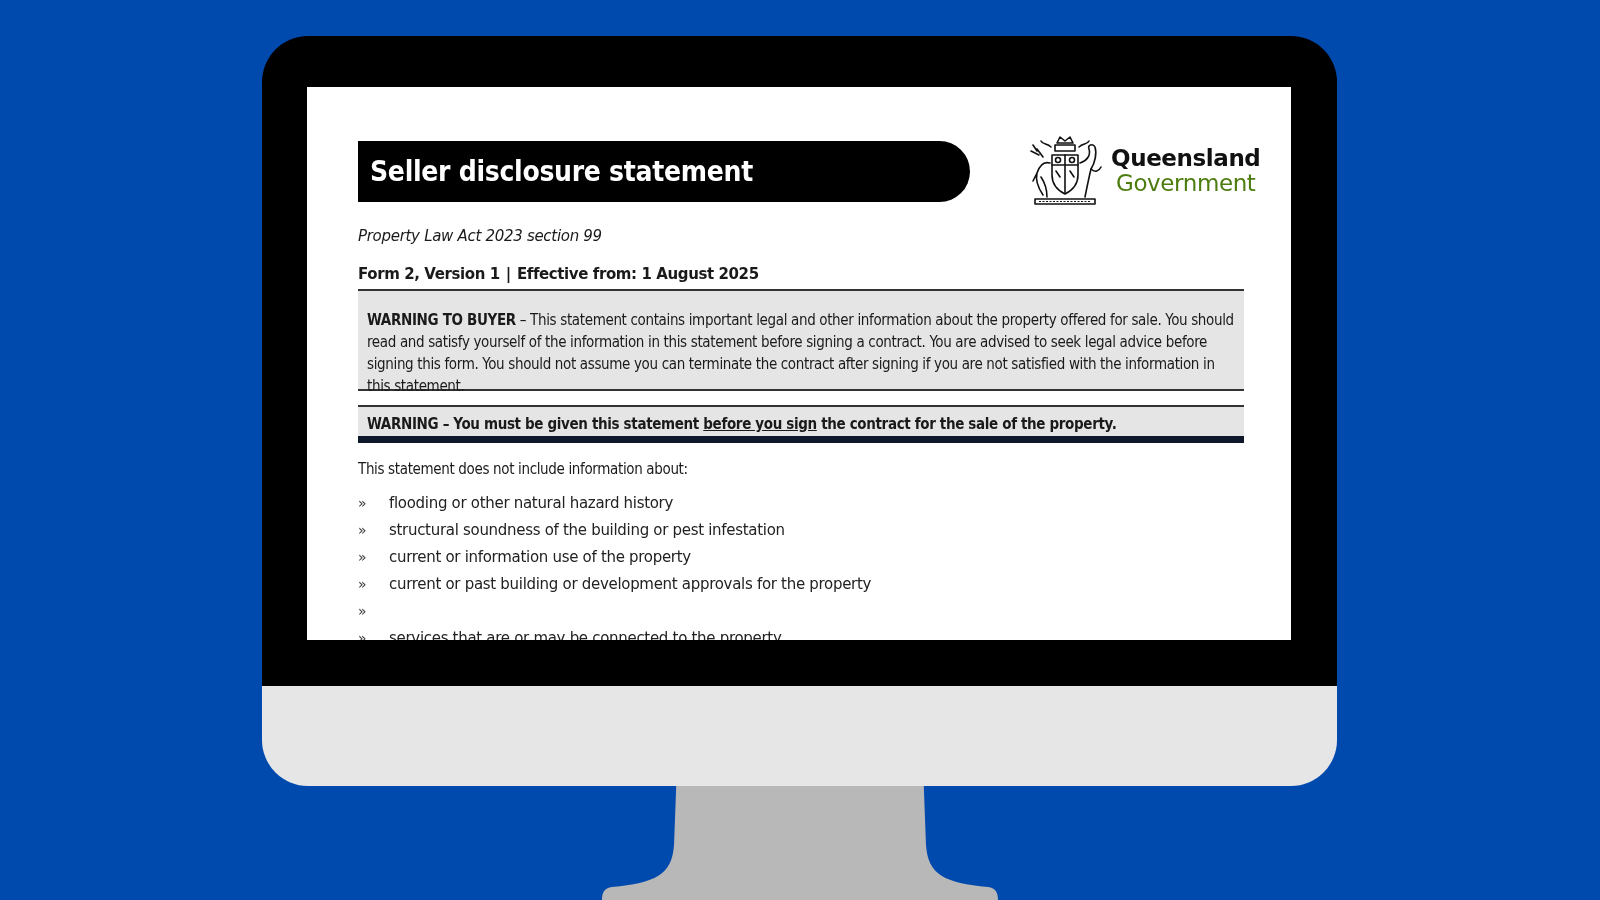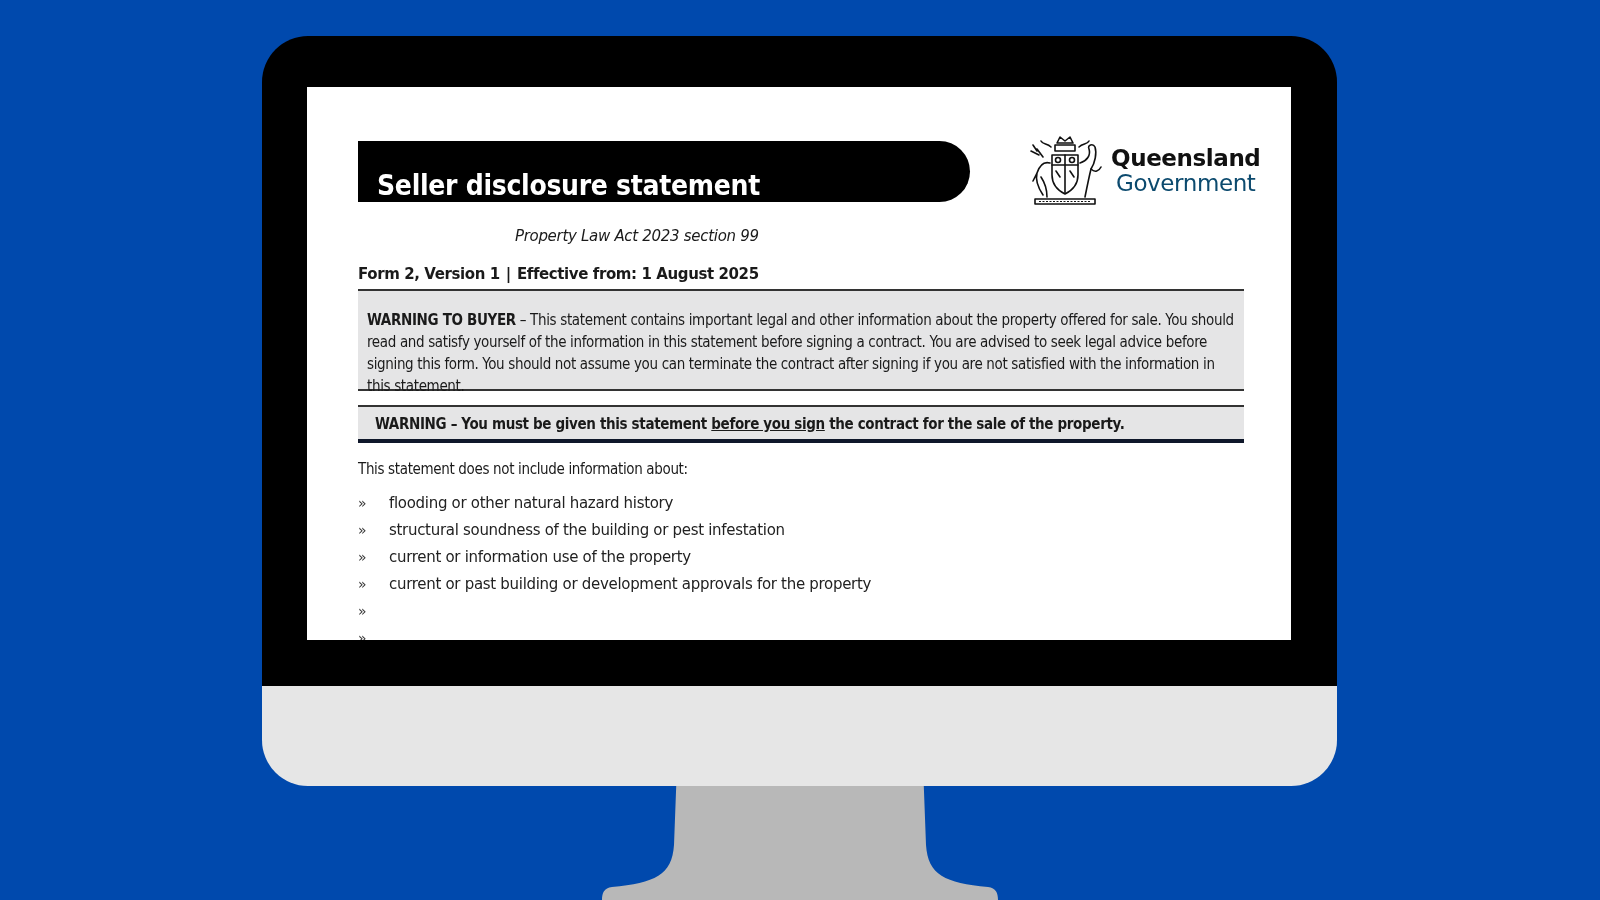--- a/index.html
+++ b/index.html
@@ -39,22 +39,22 @@
     left: 51px; top: 54px;
     width: 886px;
     color: #1a1a1a;
   }
   .title-bar {
     position: absolute;
     left: 0; top: 0;
     width: 612px; height: 61px;
     background: #000;
     border-radius: 0 31px 31px 0;
-    display: flex; align-items: flex-end;
-    padding-left: 19px;
+    display: flex; align-items: center;
+    padding-left: 12px;
   }
   .title-text {
     color: #fff;
     font-family: "DejaVu Sans Condensed", "DejaVu Sans", sans-serif;
     font-weight: bold;
     font-size: 28px;
     letter-spacing: -0.3px;
     font-stretch: condensed;
   }
   .logo {
@@ -77,30 +77,29 @@
     font-family: "DejaVu Sans", sans-serif;
     font-weight: bold;
     font-size: 23px;
     color: #111;
     letter-spacing: -0.4px;
   }
   .logo-text .l2 {
     display: block;
     font-family: "DejaVu Sans", sans-serif;
     font-size: 23px;
-    color: #0c4a6e;
+    color: #4d7c0f;
     letter-spacing: -0.4px;
     margin-top: 2px;
   }
   .meta {
     position: absolute;
     left: 0; top: 86px;
     font-family: "DejaVu Sans", sans-serif;
     font-size: 15px;
-    text-align: right;
   }
   .meta .act { font-style: italic; display: block; letter-spacing: -0.3px; }
   .meta .form { font-weight: bold; display: block; margin-top: 20px; letter-spacing: -0.4px; }
   .meta .sep { margin: 0 6px; }
   .warn1 {
     position: absolute;
     left: 0; top: 148px;
     width: 886px; height: 102px;
     background: #E5E5E6;
     border-top: 2px solid #333;
@@ -112,22 +111,22 @@
     letter-spacing: -0.35px;
     font-stretch: condensed;
   }
   .warn1 b { font-weight: bold; }
   .warn2 {
     position: absolute;
     left: 0; top: 264px;
     width: 886px; height: 38px;
     background: #E5E5E6;
     border-top: 2px solid #333;
-    border-bottom: 4px solid #0f172a;
-    padding: 6px 17px;
+    border-bottom: 7px solid #0f172a;
+    padding: 6px 9px;
     font-family: "DejaVu Sans Condensed", "DejaVu Sans", sans-serif;
     font-size: 15px;
     font-weight: bold;
     line-height: 22px;
     letter-spacing: -0.35px;
     font-stretch: condensed;
   }
   .warn2 u { text-decoration: underline; }
   .not-include {
     position: absolute;
@@ -234,17 +233,18 @@
         </li>
       <li>
           <span class="bullet">»</span>
           <span>current or past building or development approvals for the property</span>
         </li>
       <li>
           <span class="bullet">»</span>
         </li>
       <li>
           <span class="bullet">»</span>
+          <span>services that are or may be connected to the property</span>
         </li>
     </ul>
 
   </div>
 </div>
 
 </body></html>

